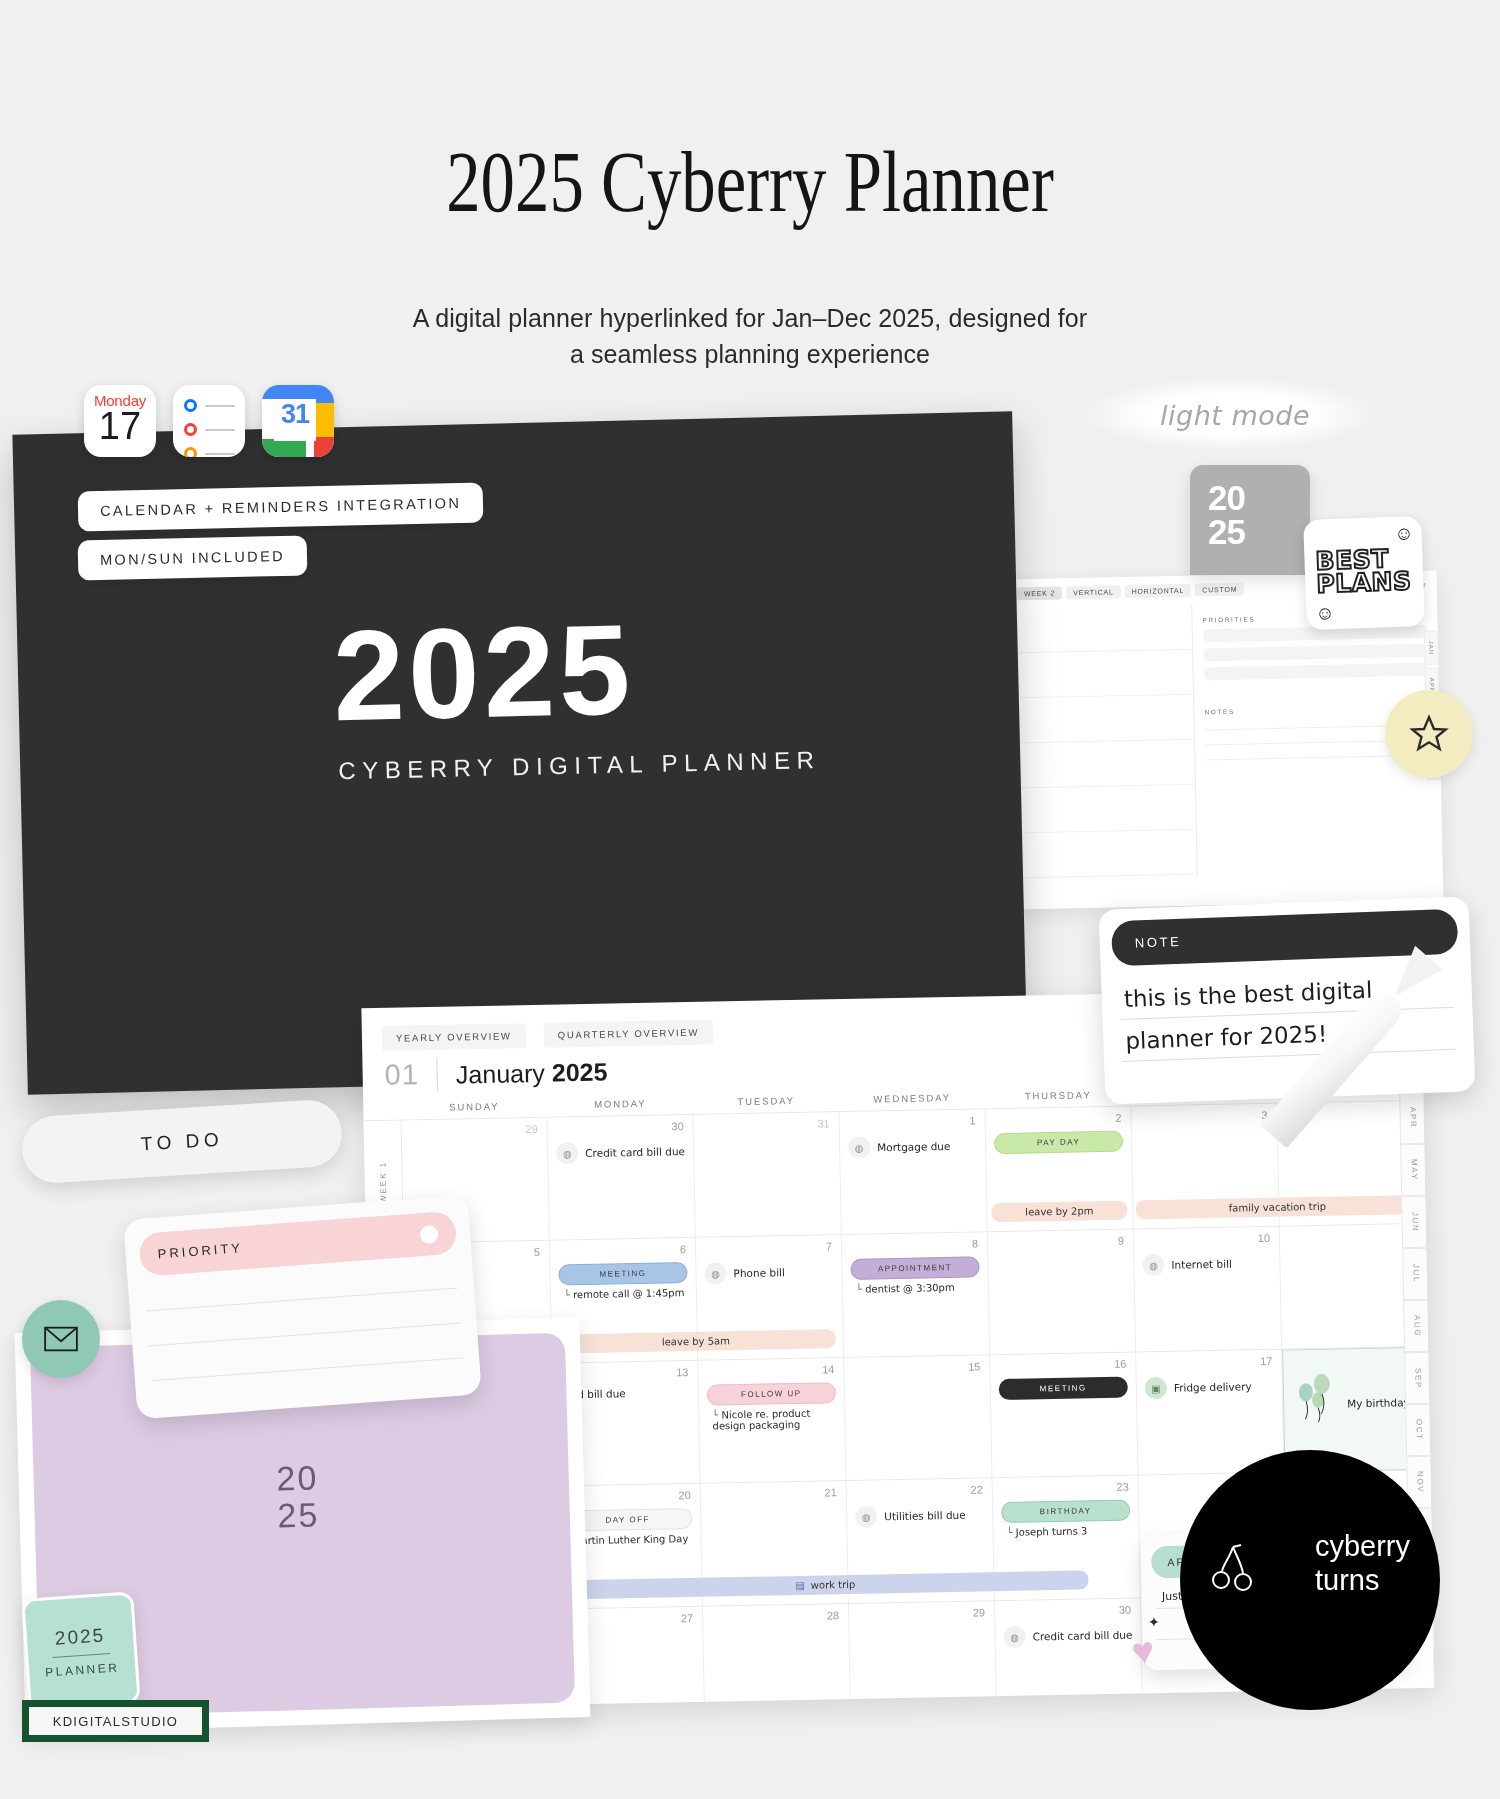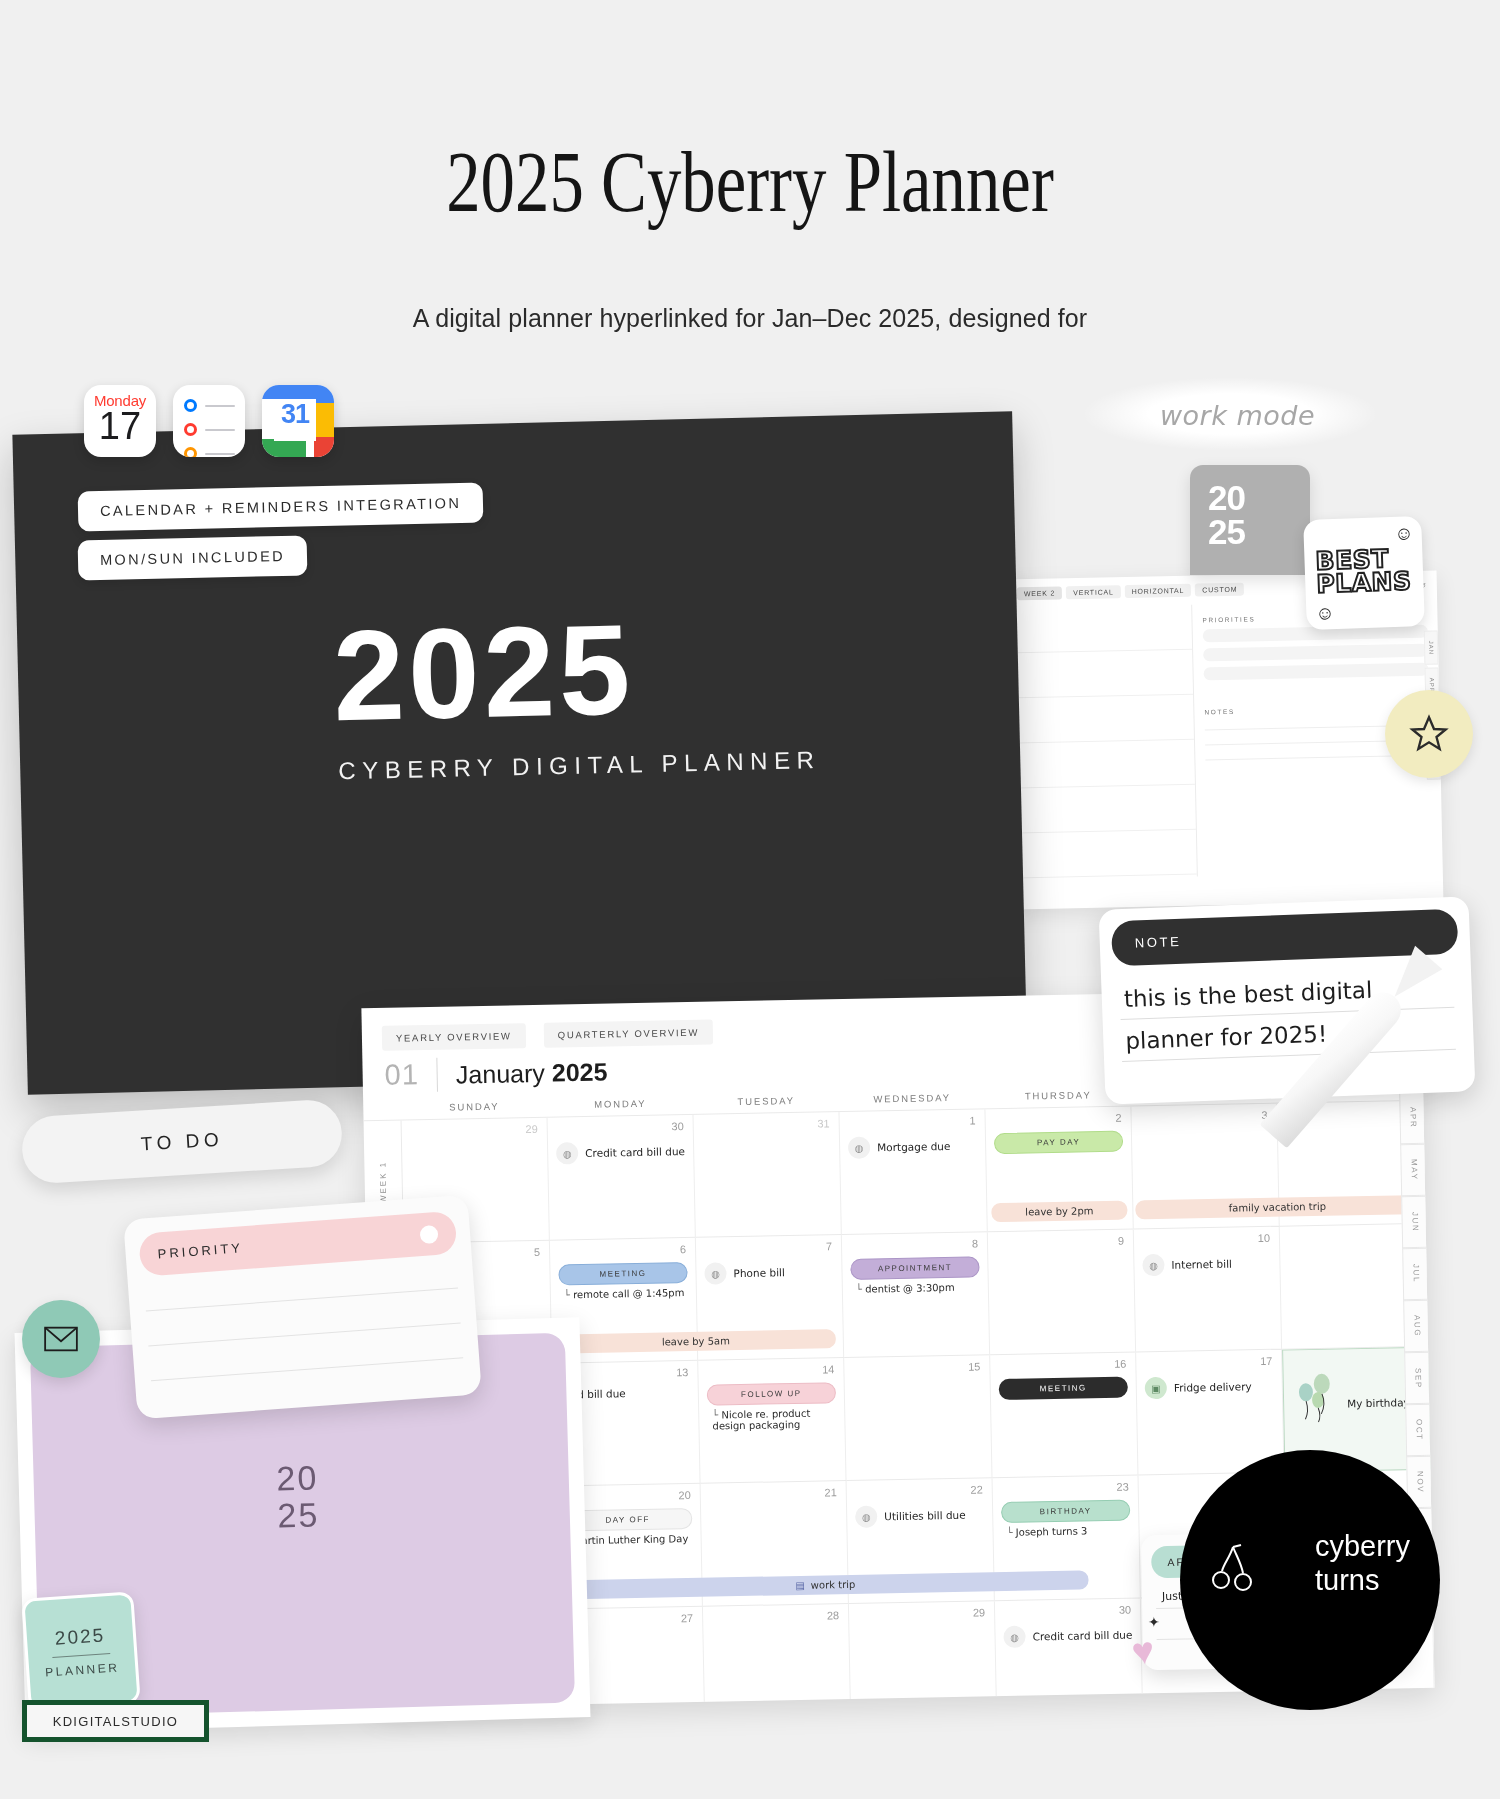--- a/index.html
+++ b/index.html
@@ -284,39 +284,40 @@
   }
   .heart {
     position:absolute; left:1132px; top:1630px; z-index:27; font-size:38px; color:#e8b9d8;
     transform: rotate(-8deg);
   }
   .heart-spark { position:absolute; left:1148px; top:1614px; z-index:27; font-size:14px; color:#2b2b2b;}
 
   
   .kdigital {
     position:absolute; left:22px; top:1700px; width:187px; height:42px;
-    border:5px solid #14532d; background:#f6f6f6; display:flex; align-items:center; justify-content:center; z-index:30;
+    border:7px solid #14532d; background:#f6f6f6; display:flex; align-items:center; justify-content:center; z-index:30;
   }
   .kdigital span { font-size:13px; letter-spacing:1.3px; color:#2c2c2c;}
   .cyberry-logo {
     position:absolute; left:1180px; top:1850px; width:260px; height:260px; border-radius:50%;
     background:#000; z-index:30; transform: translateY(-400px);
     display:flex; align-items:center; justify-content:center; gap:12px;
   }
   .cyberry-logo .txt { color:#fff; font-size:29px; line-height:34px; margin-top:-35px;margin-left:47px; }
   .cyberry-logo svg { width:46px; height:50px; margin-top:-25px;}
 </style>
 </head>
 <body>
 
 <div class="stage">
 
   <div class="main-title">2025 Cyberry Planner</div>
   <div class="subtitle">
     <span>A digital planner hyperlinked for Jan–Dec 2025, designed for</span>
+    <span>a seamless planning experience</span>
   </div>
 
   <div class="cover">
     <div class="cover-year">2025</div>
     <div class="cover-sub">CYBERRY DIGITAL PLANNER</div>
   </div>
 
   <div class="app-icons">
     <div class="app-ic">
       <div class="ic-cal-day">Monday</div>
@@ -344,21 +345,21 @@
         <i class="g-br"></i>
         <i class="g-wh"></i>
       <div class="g-31">31</div>
     </div>
   </div>
 
   <div class="badge" id="badge-cal">CALENDAR + REMINDERS INTEGRATION</div>
   <div class="badge" id="badge-mon">MON/SUN INCLUDED</div>
 
   <div class="light-mode-glow"></div>
-  <div class="light-mode-txt">work mode</div>
+  <div class="light-mode-txt">light mode</div>
 
   <div class="gray-card">
     <div class="gy"><span>20</span><br><span>25</span></div>
   </div>
 
   <div class="best-plans">
     <div class="bp-smile bp-s1">☺</div>
     <div class="bp-txt"><span>BEST</span><br><span>PLANS</span></div>
     <div class="bp-smile bp-s2">☺</div>
   </div>

